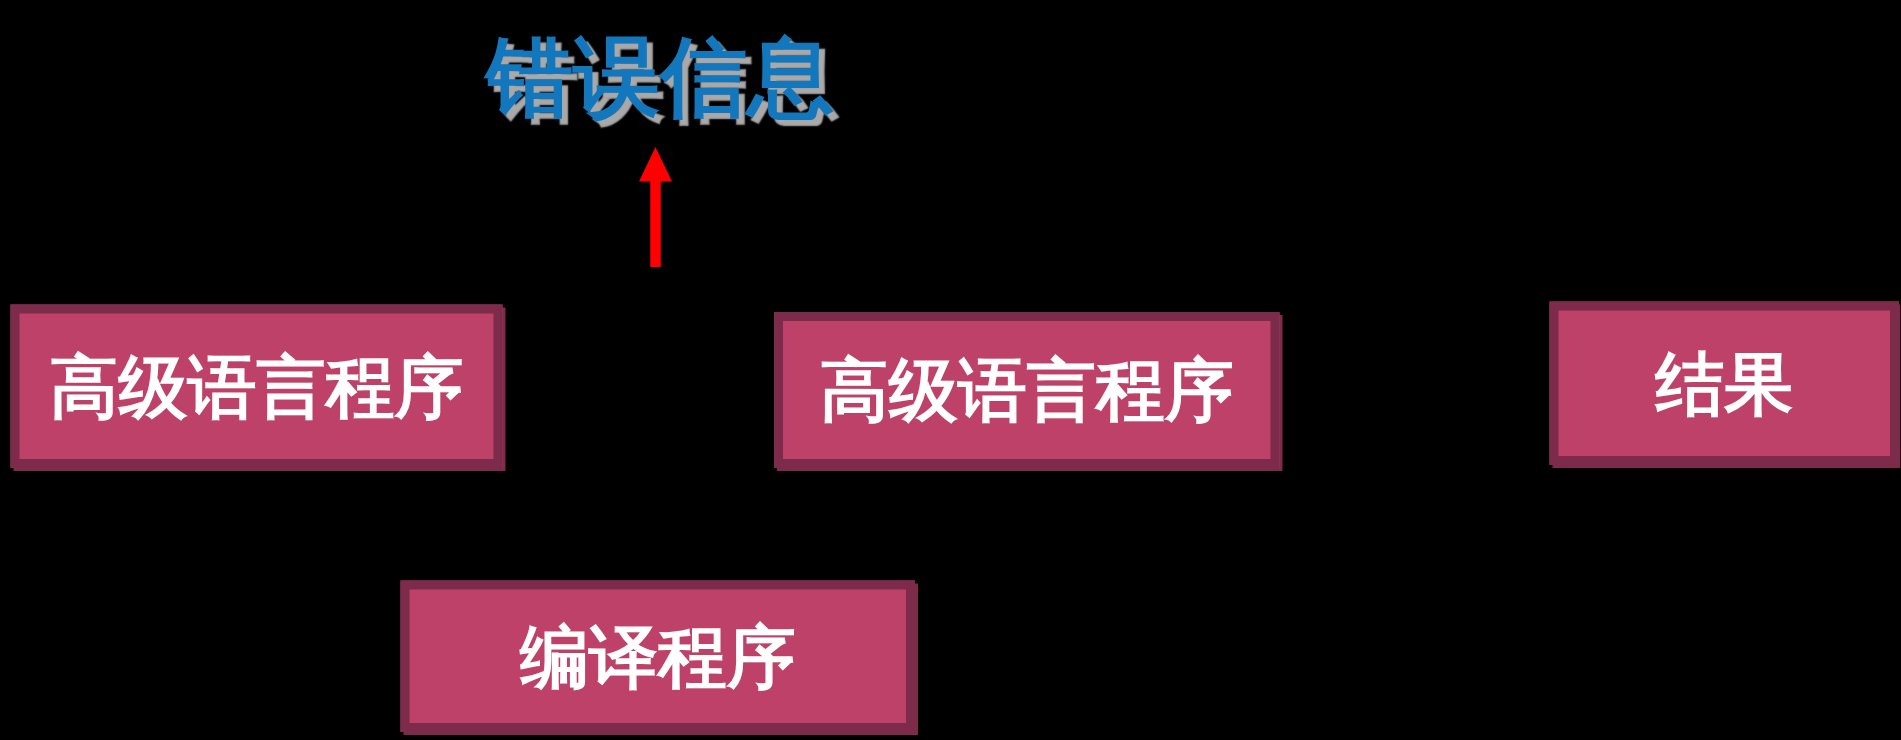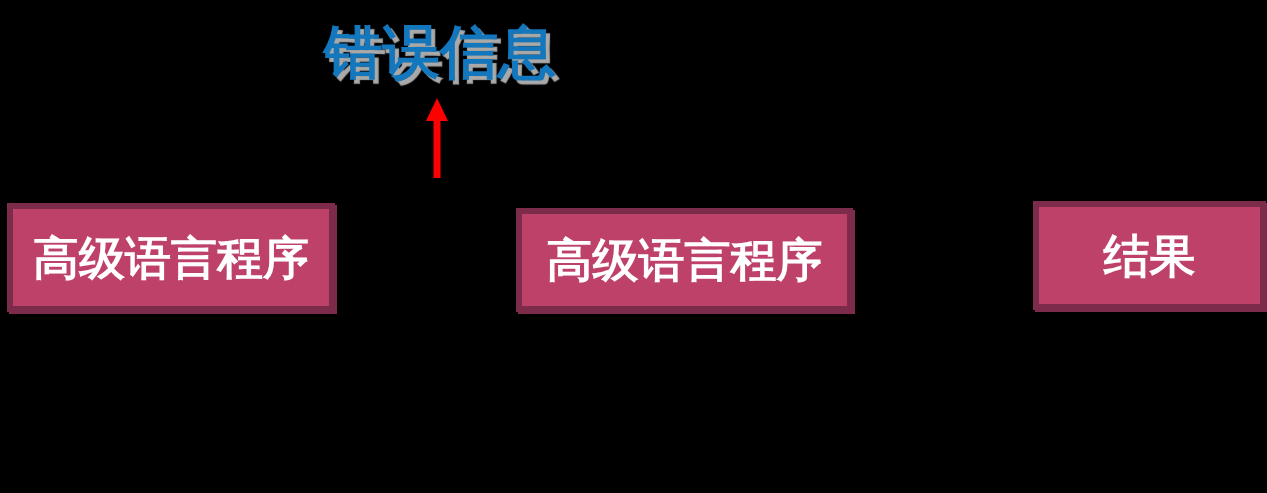--- a/index.html
+++ b/index.html
@@ -78,14 +78,17 @@
   </div>
 
   <div class="box box-2">
     <span>高级语言程序</span>
   </div>
 
   <div class="box box-3">
     <span>结果</span>
   </div>
 
+  <div class="box box-4">
+    <span>编译程序</span>
+  </div>
 
 </div>
 
 </body></html>

